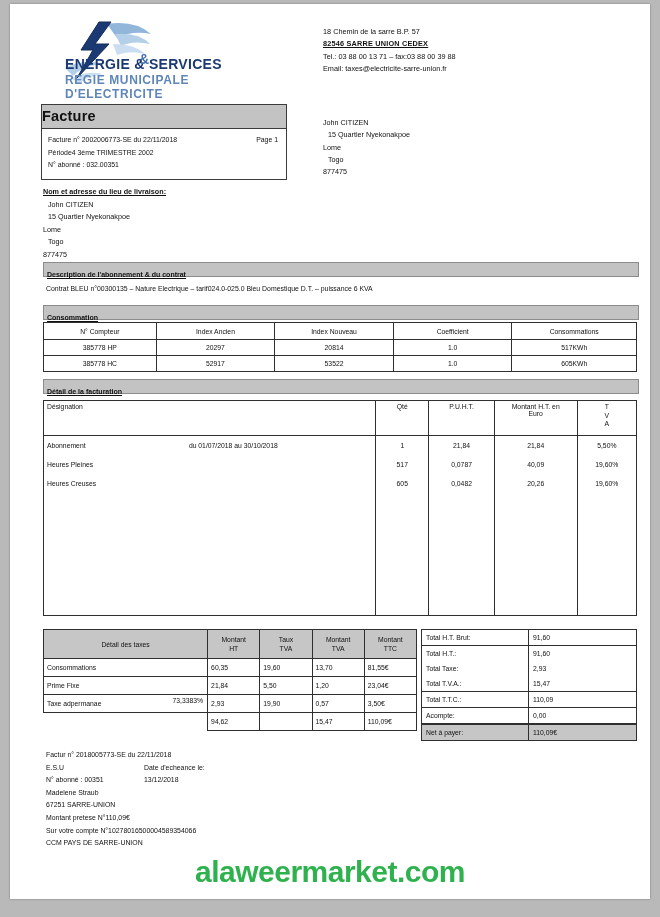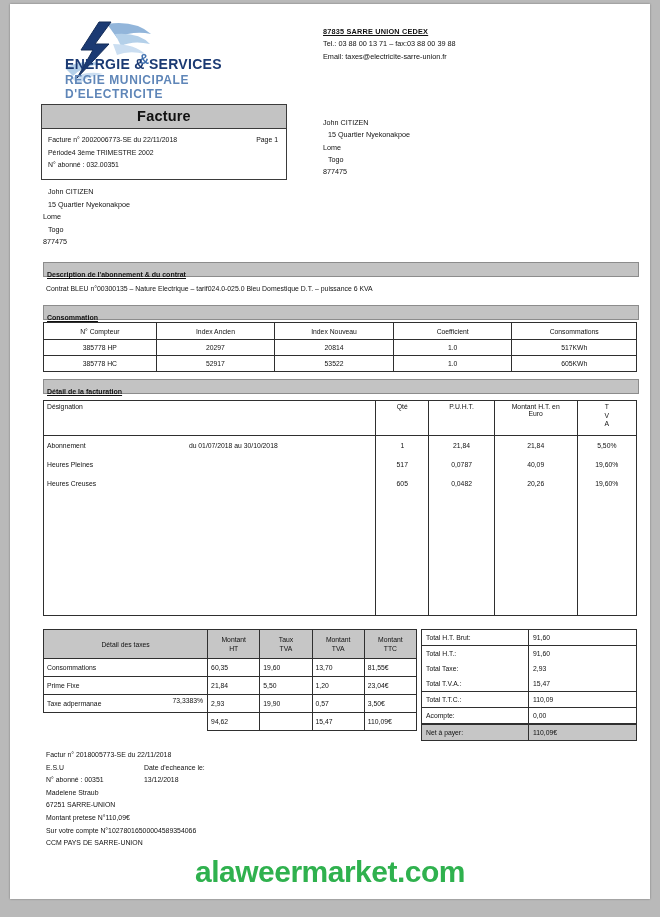--- a/index.html
+++ b/index.html
@@ -25,21 +25,21 @@
 
   
   .sender{position:absolute;left:313px;top:22px;width:300px;
     font-size:7.3px;color:#111;line-height:12.4px;}
   .sender .b{font-weight:bold;text-decoration:underline;letter-spacing:.2px;}
 
   
   .facture-box{position:absolute;left:31px;top:100px;width:244px;
     border:1.6px solid #3b3b3b;background:#fff;}
   .facture-title{background:#c3c3c3;border-bottom:1.6px solid #3b3b3b;
-    text-align:center;font-size:14.5px;font-weight:bold;color:#111;
+    font-size:14.5px;font-weight:bold;color:#111;
     padding:3px 0 4px;letter-spacing:.2px;}
   .facture-body{padding:5px 6px 7px 6px;font-size:6.9px;line-height:12.6px;color:#111;}
   .facture-row{position:relative;}
   .facture-row .page-no{position:absolute;right:2px;top:0;}
 
   
   .dest{position:absolute;left:313px;top:113px;width:280px;
     font-size:7.2px;color:#111;line-height:12.3px;}
   .dest .hd{font-weight:bold;text-decoration:underline;}
   .dest .ind{padding-left:5px;}
@@ -124,21 +124,22 @@
     </svg>
     <div style="position:absolute;left:10px;top:38px;width:175px;">
       <div class="logo-l1" style="color:#1b3a73;">ENERGIE &amp; SERVICES</div>
       <div class="logo-l2" style="color:#5f86b8;margin-top:1px;">REGIE MUNICIPALE</div>
       <div class="logo-l2" style="color:#5f86b8;">D'ELECTRICITE</div>
       <div class="logo-l2" style="color:#ffffff;background:#6d93c4;display:inline-block;padding:0 4px;margin-top:1px;">SARRE-UNION</div>
     </div>
   </div>
 
   <div class="sender">
-    <div class="b">87835 SARRE UNION CEDEX</div>
+    <div>18 Chemin de la sarre B.P. 57</div>
+    <div class="b">82546 SARRE UNION CEDEX</div>
     <div>Tel.: 03 88 00 13 71 – fax:03 88 00 39 88</div>
     <div>Email: taxes@electricite-sarre-union.fr</div>
   </div>
 
   <div class="facture-box">
     <div class="facture-title">Facture</div>
     <div class="facture-body">
       <div class="facture-row">
         <span>Facture n° 2002006773-SE du 22/11/2018</span>
         <span class="page-no">Page 1</span>
@@ -150,20 +151,21 @@
 
   <div class="dest">
     <div>John CITIZEN</div>
     <div class="ind">15 Quartier Nyekonakpoe</div>
     <div>Lome</div>
     <div class="ind">Togo</div>
     <div>877475</div>
   </div>
 
   <div class="deliv">
+    <div class="hd">Nom et adresse du lieu de livraison:</div>
     <div class="ind">John CITIZEN</div>
     <div class="ind">15 Quartier Nyekonakpoe</div>
     <div>Lome</div>
     <div class="ind">Togo</div>
     <div>877475</div>
   </div>
 
   <div class="barwrap" style="top:258px;">
     <span>Description de l'abonnement &amp; du contrat</span>
   </div>

